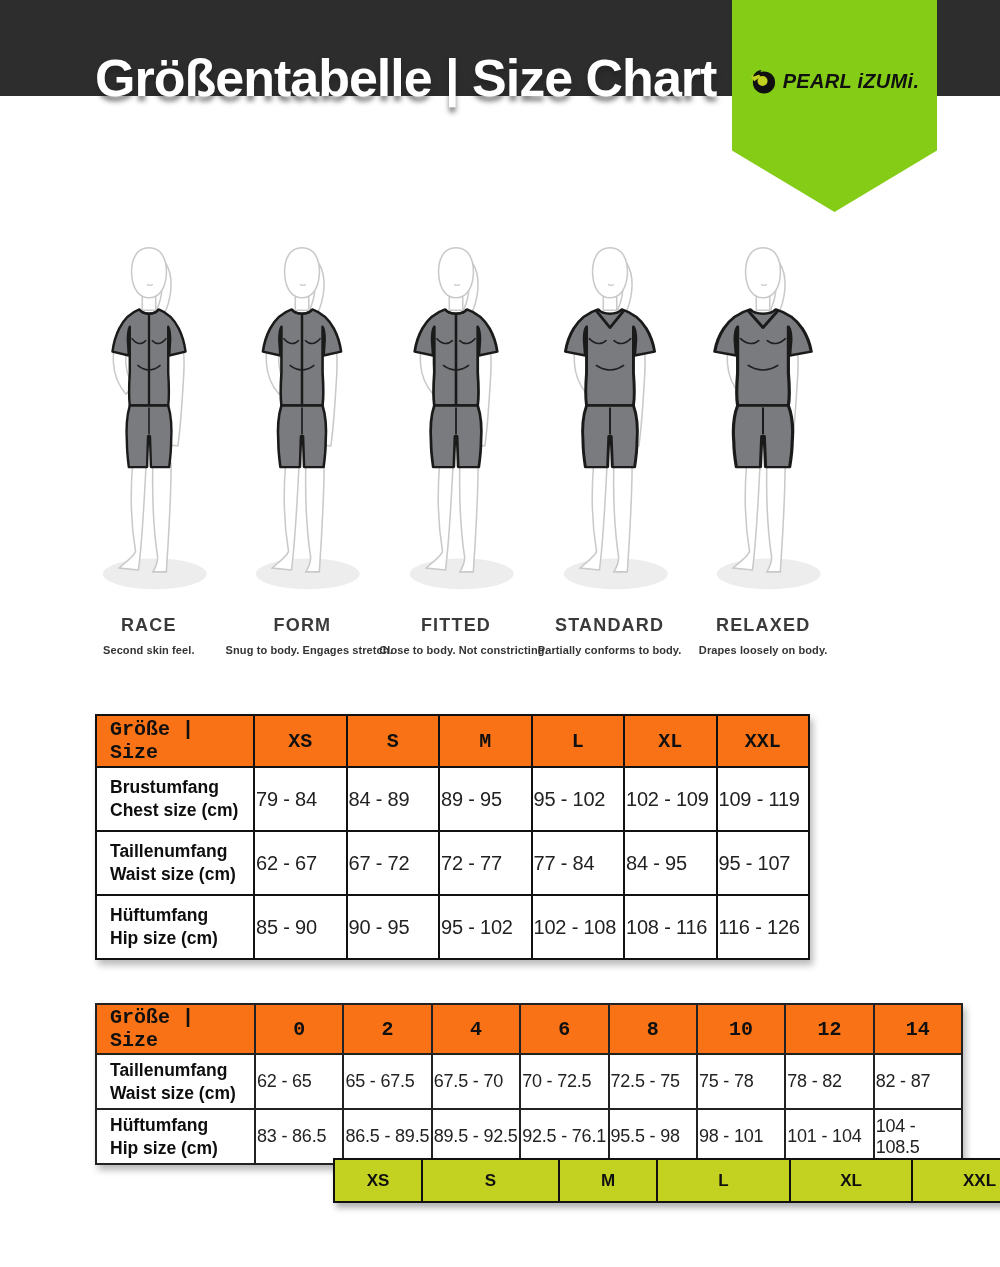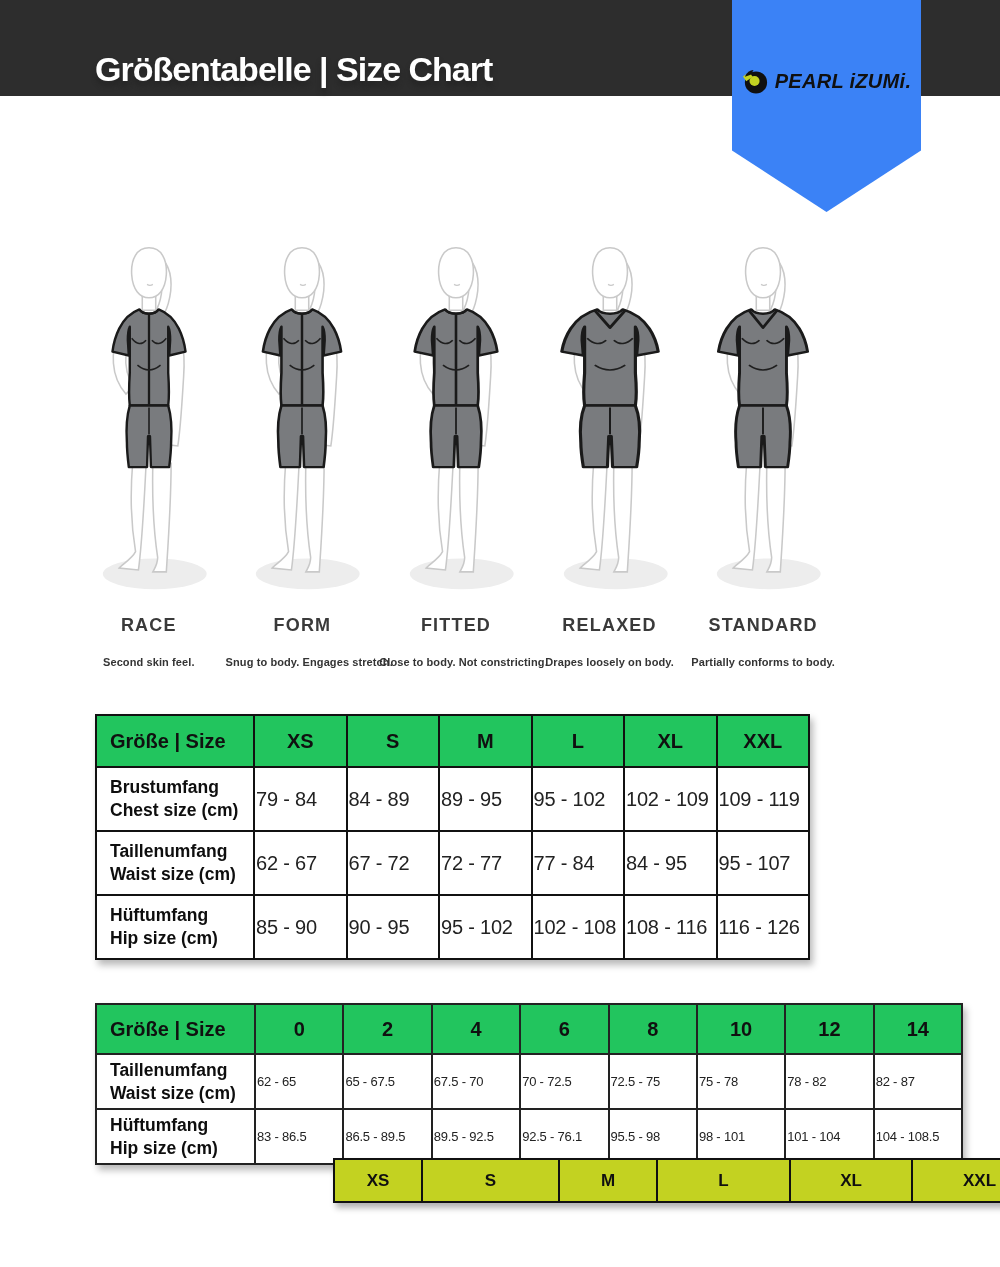--- a/index.html
+++ b/index.html
@@ -4,59 +4,59 @@
 <style>
   html,body{margin:0;padding:0;background:#ffffff;}
   .page{
     position:relative;width:1000px;height:1267px;background:#fff;overflow:hidden;
     font-family:"Liberation Sans", sans-serif;
   }
   
   .topbar{position:absolute;left:0;top:0;width:1000px;height:96px;background:#2d2d2d;z-index:1;}
   .page-title{
     position:absolute;left:95px;top:52px;margin:0;z-index:2;
-    font-size:34px;font-weight:bold;letter-spacing:-1px;line-height:1;color:#ffffff;
+    font-size:52px;font-weight:bold;letter-spacing:-1px;line-height:1;color:#ffffff;
     text-shadow:0 5px 5px rgba(30,30,30,.55);
     white-space:nowrap;
   }
   .page-subtitle{
     position:absolute;left:121px;top:106px;margin:0;z-index:2;
     font-size:40px;font-weight:bold;letter-spacing:-0.5px;line-height:1.1;color:#1d1d1d;
     white-space:nowrap;
   }
   .ribbon{
-    position:absolute;left:732px;top:0;width:189px;height:212px;z-index:3;
-    background:#3b82f6;
+    position:absolute;left:732px;top:0;width:205px;height:212px;z-index:3;
+    background:#84cc16;
     clip-path:polygon(0 0,100% 0,100% 71%,50% 100%,0 71%);
     display:flex;justify-content:center;align-items:flex-start;
   }
   .logo{display:flex;align-items:center;gap:6px;margin-top:68px;}
   .logo svg{width:27px;height:27px;display:block;}
   .brand-text{font-weight:bold;font-style:italic;font-size:20px;letter-spacing:.3px;color:#101010;white-space:nowrap;}
   
   .figures{position:absolute;left:72px;top:233px;width:768px;display:flex;z-index:0;}
   .figure{width:153.6px;text-align:center;flex:0 0 auto;}
   .fig-art svg{width:150px;height:372px;display:block;margin:0 auto;}
   .fig-label{font-size:18px;font-weight:bold;letter-spacing:1.2px;color:#3a3a3a;margin-top:10px;white-space:nowrap;}
-  .fig-desc{font-size:11px;font-weight:bold;letter-spacing:.1px;color:#343434;margin-top:20px;white-space:nowrap;}
+  .fig-desc{font-size:11px;font-weight:bold;letter-spacing:.1px;color:#343434;margin-top:8px;white-space:nowrap;}
   
   table{border-collapse:collapse;background:#fff;}
   #table1{position:absolute;left:95px;top:714px;width:715px;table-layout:fixed;
           box-shadow:3px 5px 7px rgba(0,0,0,.28);}
   #table2{position:absolute;left:95px;top:1003px;width:868px;table-layout:fixed;
           box-shadow:3px 5px 7px rgba(0,0,0,.28);}
   #table1 th,#table1 td{border:2px solid #111;}
   #table2 th,#table2 td{border:2px solid #222;}
-  thead th{background:#22c55e;color:#101010;font-weight:bold;font-size:20px;text-align:center;}
+  thead th{background:#f97316;color:#101010;font-weight:bold;font-size:20px;text-align:center;font-family:Liberation Mono, monospace;}
   #table1 thead th{height:48px;}
   #table2 thead th{height:46px;}
   #table1 tbody tr{height:64px;}
   #table2 tbody tr{height:55px;}
   td.value{font-size:20px;font-weight:normal;color:#222;letter-spacing:-0.2px;}
-  #table2 td.value{font-size:13px;margin-left:20px;}
+  #table2 td.value{font-size:18px;margin-left:20px;}
   th.rowlabel,thead th.corner{text-align:left;padding-left:13px;}
   th.rowlabel{font-size:17.5px;line-height:1.3;color:#0e0e0e;}
   thead th.corner{font-size:20px;}
   
   .group-row{position:absolute;left:333px;top:1158px;height:45px;display:flex;z-index:2;
              box-shadow:3px 5px 6px rgba(0,0,0,.3);}
   .group-cell{
     background:#c3d221;border:2px solid #111;margin-left:-2px;
     display:flex;align-items:center;justify-content:center;
     font-size:17px;font-weight:bold;color:#101010;box-sizing:border-box;
@@ -186,68 +186,68 @@
   <svg viewBox="0 0 156 380" xmlns="http://www.w3.org/2000/svg">
     <ellipse cx="84" cy="351" rx="54" ry="16" fill="#ededed"></ellipse>
     <path d="M92 24 C102 34 103 52 98 70 C96 77 93 82 90 84 L86 76 C92 64 94 44 88 30 Z" fill="#fff" stroke="#c9c9c9" stroke-width="1.6"></path>
     <path d="M61 236 C58 272 60 304 64 328 C60 336 50 341 47 345 L67 347 C71 318 73 276 75 236 Z" fill="#fff" stroke="#c9c9c9" stroke-width="1.6"></path>
     <path d="M82 236 C81 278 84 314 87 334 C87 341 84 345 82 349 L96 349 C98 318 101 276 101 236 Z" fill="#fff" stroke="#c9c9c9" stroke-width="1.6"></path>
     <path d="M100 84 C112 94 116 118 114 146 C112 178 111 198 108 218 L100 217 C99 192 97 168 96 146 L96 120 Z" fill="#fff" stroke="#c9c9c9" stroke-width="1.6"></path>
     <path d="M58 86 C44 98 40 116 41 132 C42 146 47 156 54 164 L62 156 C55 146 53 134 54 122 C55 108 60 98 66 92 Z" fill="#fff" stroke="#c9c9c9" stroke-width="1.6"></path>
     <path d="M71 54 L71 77 L85 77 L85 54 Z" fill="#fff" stroke="#c9c9c9" stroke-width="1.6"></path>
     <path d="M78 12 C91 12 97 24 96 40 C95 55 88 64 78 64 C68 64 61 55 60 40 C59 24 65 12 78 12 Z" fill="#fff" stroke="#c9c9c9" stroke-width="1.6"></path>
     <path d="M76 50 Q79 52 82 50" stroke="#c9c9c9" stroke-width="1.4" fill="none"></path>
+    <g transform="translate(78,0) scale(1.22,1) translate(-78,0)">
+      <path d="M68 76 C60 79 52 86 47 96 C43 104 41 112 40 120 L57 124 L56 108 C56 100 57 96 58 94
+               L58 142 C57 158 57 168 58 176 L98 176 C99 168 99 158 98 142 L98 94
+               C99 96 100 100 100 108 L99 124 L116 120 C115 112 113 104 109 96
+               C104 86 96 79 88 76 C84 82 72 82 68 76 Z" fill="#797b7e" stroke="#1a1a1a" stroke-width="2.5" stroke-linejoin="round"></path>
+      <path d="M66 77 L78 95 L90 77" stroke="#1a1a1a" stroke-width="2.6" fill="none" stroke-linejoin="round"></path>
+      <path d="M60 106 Q68 116 75 108" stroke="#1f1f1f" stroke-width="1.5" fill="none"></path>
+      <path d="M81 108 Q88 116 96 106" stroke="#1f1f1f" stroke-width="1.5" fill="none"></path>
+      <path d="M66 134 Q78 144 90 134" stroke="#1f1f1f" stroke-width="1.5" fill="none"></path>
+      <path d="M58 176 C55 186 54 198 55 214 C55 224 56 232 57 240 L76 240 L77 208 L79 208 L80 240
+               L99 240 C100 232 101 224 101 214 C102 198 101 186 98 176 Z" fill="#797b7e" stroke="#1a1a1a" stroke-width="2.5" stroke-linejoin="round"></path>
+      <path d="M78 178 L78 206" stroke="#1a1a1a" stroke-width="1.6" fill="none"></path>
+    </g>
+  </svg>
+        </div>
+      <div class="fig-label">STANDARD</div>
+      <div class="fig-desc">Partially conforms to body.</div>
+    </div>
+
+    <div class="figure">
+      <div class="fig-art">
+  <svg viewBox="0 0 156 380" xmlns="http://www.w3.org/2000/svg">
+    <ellipse cx="84" cy="351" rx="54" ry="16" fill="#ededed"></ellipse>
+    <path d="M92 24 C102 34 103 52 98 70 C96 77 93 82 90 84 L86 76 C92 64 94 44 88 30 Z" fill="#fff" stroke="#c9c9c9" stroke-width="1.6"></path>
+    <path d="M61 236 C58 272 60 304 64 328 C60 336 50 341 47 345 L67 347 C71 318 73 276 75 236 Z" fill="#fff" stroke="#c9c9c9" stroke-width="1.6"></path>
+    <path d="M82 236 C81 278 84 314 87 334 C87 341 84 345 82 349 L96 349 C98 318 101 276 101 236 Z" fill="#fff" stroke="#c9c9c9" stroke-width="1.6"></path>
+    <path d="M100 84 C112 94 116 118 114 146 C112 178 111 198 108 218 L100 217 C99 192 97 168 96 146 L96 120 Z" fill="#fff" stroke="#c9c9c9" stroke-width="1.6"></path>
+    <path d="M58 86 C44 98 40 116 41 132 C42 146 47 156 54 164 L62 156 C55 146 53 134 54 122 C55 108 60 98 66 92 Z" fill="#fff" stroke="#c9c9c9" stroke-width="1.6"></path>
+    <path d="M71 54 L71 77 L85 77 L85 54 Z" fill="#fff" stroke="#c9c9c9" stroke-width="1.6"></path>
+    <path d="M78 12 C91 12 97 24 96 40 C95 55 88 64 78 64 C68 64 61 55 60 40 C59 24 65 12 78 12 Z" fill="#fff" stroke="#c9c9c9" stroke-width="1.6"></path>
+    <path d="M76 50 Q79 52 82 50" stroke="#c9c9c9" stroke-width="1.4" fill="none"></path>
     <g transform="translate(78,0) scale(1.32,1) translate(-78,0)">
       <path d="M68 76 C60 79 52 86 47 96 C43 104 41 112 40 120 L57 124 L56 108 C56 100 57 96 58 94
                L58 142 C57 158 57 168 58 176 L98 176 C99 168 99 158 98 142 L98 94
                C99 96 100 100 100 108 L99 124 L116 120 C115 112 113 104 109 96
                C104 86 96 79 88 76 C84 82 72 82 68 76 Z" fill="#797b7e" stroke="#1a1a1a" stroke-width="2.5" stroke-linejoin="round"></path>
       <path d="M66 77 L78 95 L90 77" stroke="#1a1a1a" stroke-width="2.6" fill="none" stroke-linejoin="round"></path>
       <path d="M60 106 Q68 116 75 108" stroke="#1f1f1f" stroke-width="1.5" fill="none"></path>
       <path d="M81 108 Q88 116 96 106" stroke="#1f1f1f" stroke-width="1.5" fill="none"></path>
       <path d="M66 134 Q78 144 90 134" stroke="#1f1f1f" stroke-width="1.5" fill="none"></path>
       <path d="M58 176 C55 186 54 198 55 214 C55 224 56 232 57 240 L76 240 L77 208 L79 208 L80 240
                L99 240 C100 232 101 224 101 214 C102 198 101 186 98 176 Z" fill="#797b7e" stroke="#1a1a1a" stroke-width="2.5" stroke-linejoin="round"></path>
       <path d="M78 178 L78 206" stroke="#1a1a1a" stroke-width="1.6" fill="none"></path>
     </g>
   </svg>
         </div>
       <div class="fig-label">RELAXED</div>
       <div class="fig-desc">Drapes loosely on body.</div>
-    </div>
-
-    <div class="figure">
-      <div class="fig-art">
-  <svg viewBox="0 0 156 380" xmlns="http://www.w3.org/2000/svg">
-    <ellipse cx="84" cy="351" rx="54" ry="16" fill="#ededed"></ellipse>
-    <path d="M92 24 C102 34 103 52 98 70 C96 77 93 82 90 84 L86 76 C92 64 94 44 88 30 Z" fill="#fff" stroke="#c9c9c9" stroke-width="1.6"></path>
-    <path d="M61 236 C58 272 60 304 64 328 C60 336 50 341 47 345 L67 347 C71 318 73 276 75 236 Z" fill="#fff" stroke="#c9c9c9" stroke-width="1.6"></path>
-    <path d="M82 236 C81 278 84 314 87 334 C87 341 84 345 82 349 L96 349 C98 318 101 276 101 236 Z" fill="#fff" stroke="#c9c9c9" stroke-width="1.6"></path>
-    <path d="M100 84 C112 94 116 118 114 146 C112 178 111 198 108 218 L100 217 C99 192 97 168 96 146 L96 120 Z" fill="#fff" stroke="#c9c9c9" stroke-width="1.6"></path>
-    <path d="M58 86 C44 98 40 116 41 132 C42 146 47 156 54 164 L62 156 C55 146 53 134 54 122 C55 108 60 98 66 92 Z" fill="#fff" stroke="#c9c9c9" stroke-width="1.6"></path>
-    <path d="M71 54 L71 77 L85 77 L85 54 Z" fill="#fff" stroke="#c9c9c9" stroke-width="1.6"></path>
-    <path d="M78 12 C91 12 97 24 96 40 C95 55 88 64 78 64 C68 64 61 55 60 40 C59 24 65 12 78 12 Z" fill="#fff" stroke="#c9c9c9" stroke-width="1.6"></path>
-    <path d="M76 50 Q79 52 82 50" stroke="#c9c9c9" stroke-width="1.4" fill="none"></path>
-    <g transform="translate(78,0) scale(1.22,1) translate(-78,0)">
-      <path d="M68 76 C60 79 52 86 47 96 C43 104 41 112 40 120 L57 124 L56 108 C56 100 57 96 58 94
-               L58 142 C57 158 57 168 58 176 L98 176 C99 168 99 158 98 142 L98 94
-               C99 96 100 100 100 108 L99 124 L116 120 C115 112 113 104 109 96
-               C104 86 96 79 88 76 C84 82 72 82 68 76 Z" fill="#797b7e" stroke="#1a1a1a" stroke-width="2.5" stroke-linejoin="round"></path>
-      <path d="M66 77 L78 95 L90 77" stroke="#1a1a1a" stroke-width="2.6" fill="none" stroke-linejoin="round"></path>
-      <path d="M60 106 Q68 116 75 108" stroke="#1f1f1f" stroke-width="1.5" fill="none"></path>
-      <path d="M81 108 Q88 116 96 106" stroke="#1f1f1f" stroke-width="1.5" fill="none"></path>
-      <path d="M66 134 Q78 144 90 134" stroke="#1f1f1f" stroke-width="1.5" fill="none"></path>
-      <path d="M58 176 C55 186 54 198 55 214 C55 224 56 232 57 240 L76 240 L77 208 L79 208 L80 240
-               L99 240 C100 232 101 224 101 214 C102 198 101 186 98 176 Z" fill="#797b7e" stroke="#1a1a1a" stroke-width="2.5" stroke-linejoin="round"></path>
-      <path d="M78 178 L78 206" stroke="#1a1a1a" stroke-width="1.6" fill="none"></path>
-    </g>
-  </svg>
-        </div>
-      <div class="fig-label">STANDARD</div>
-      <div class="fig-desc">Partially conforms to body.</div>
     </div>
   </section>
 
   <table id="table1">
       <thead>
         <tr>
           <th class="corner" style="width: 142px;">Größe | Size</th>
           <th>XS</th>
           <th>S</th>
           <th>M</th>

